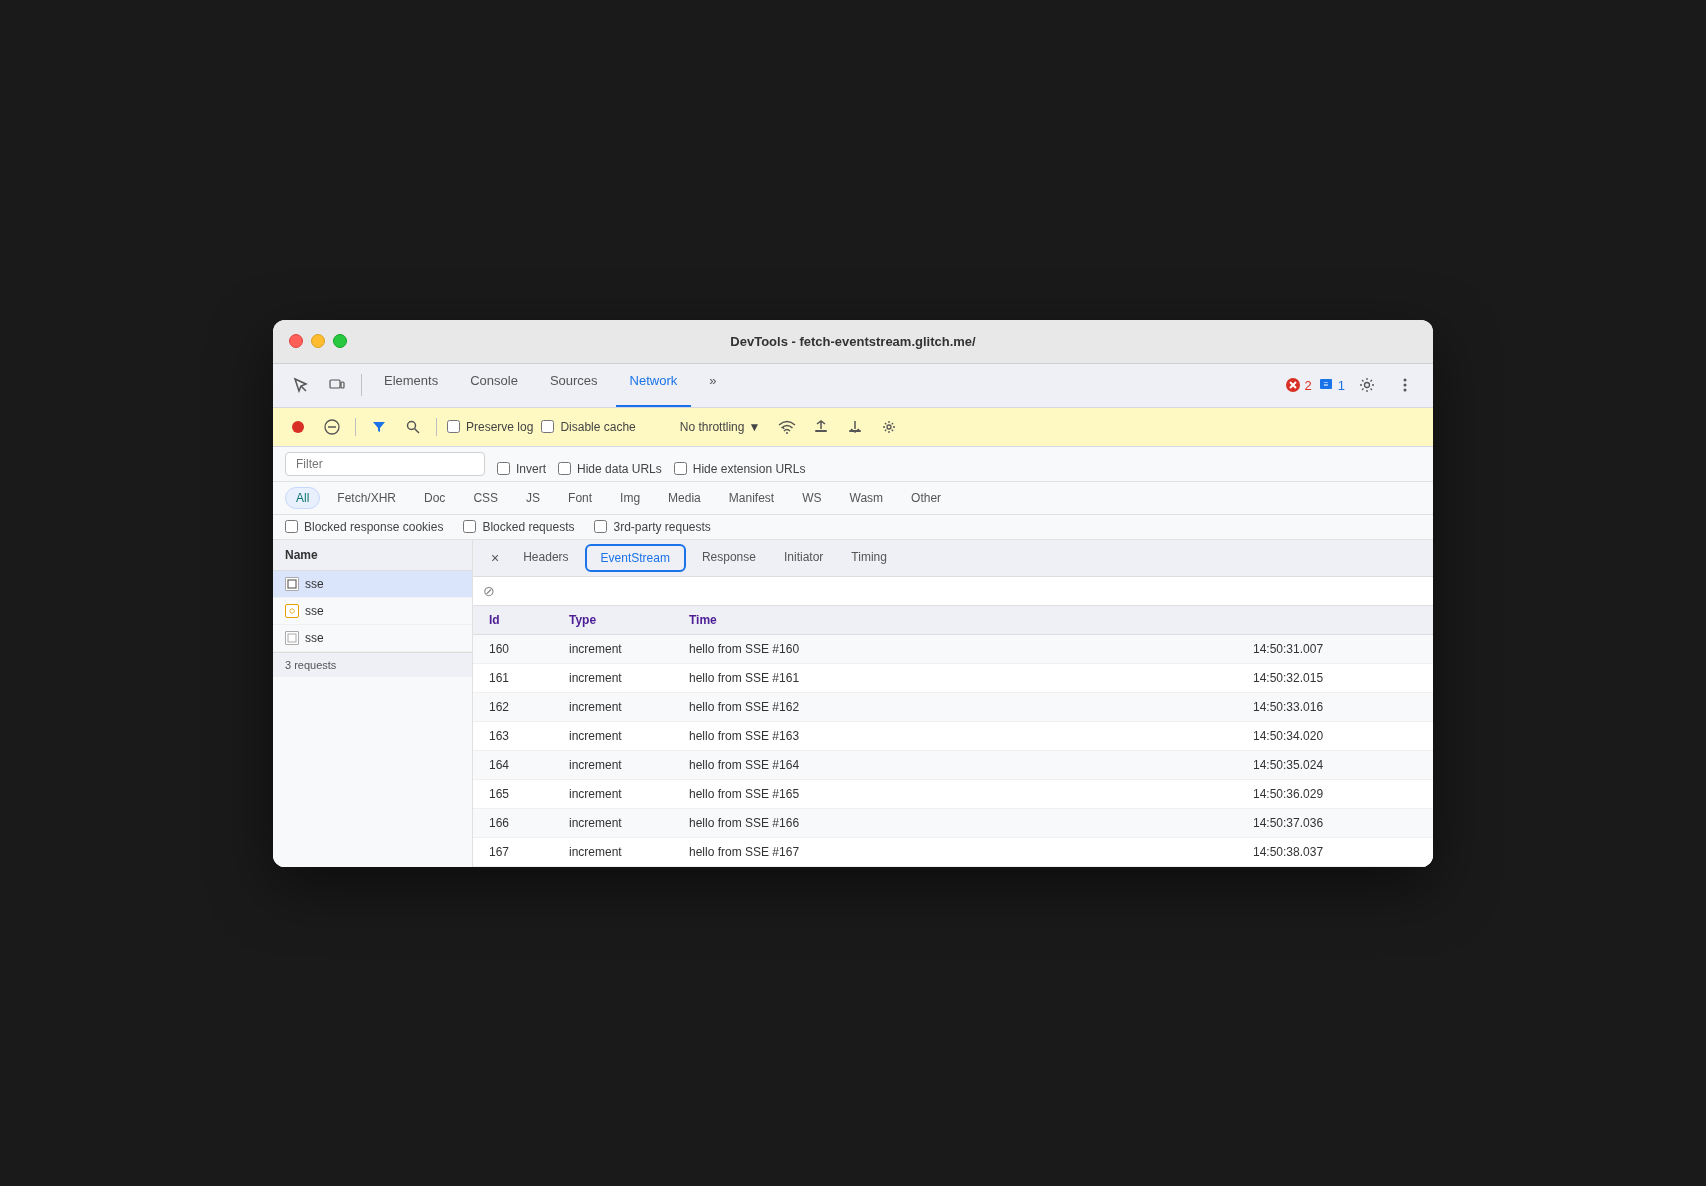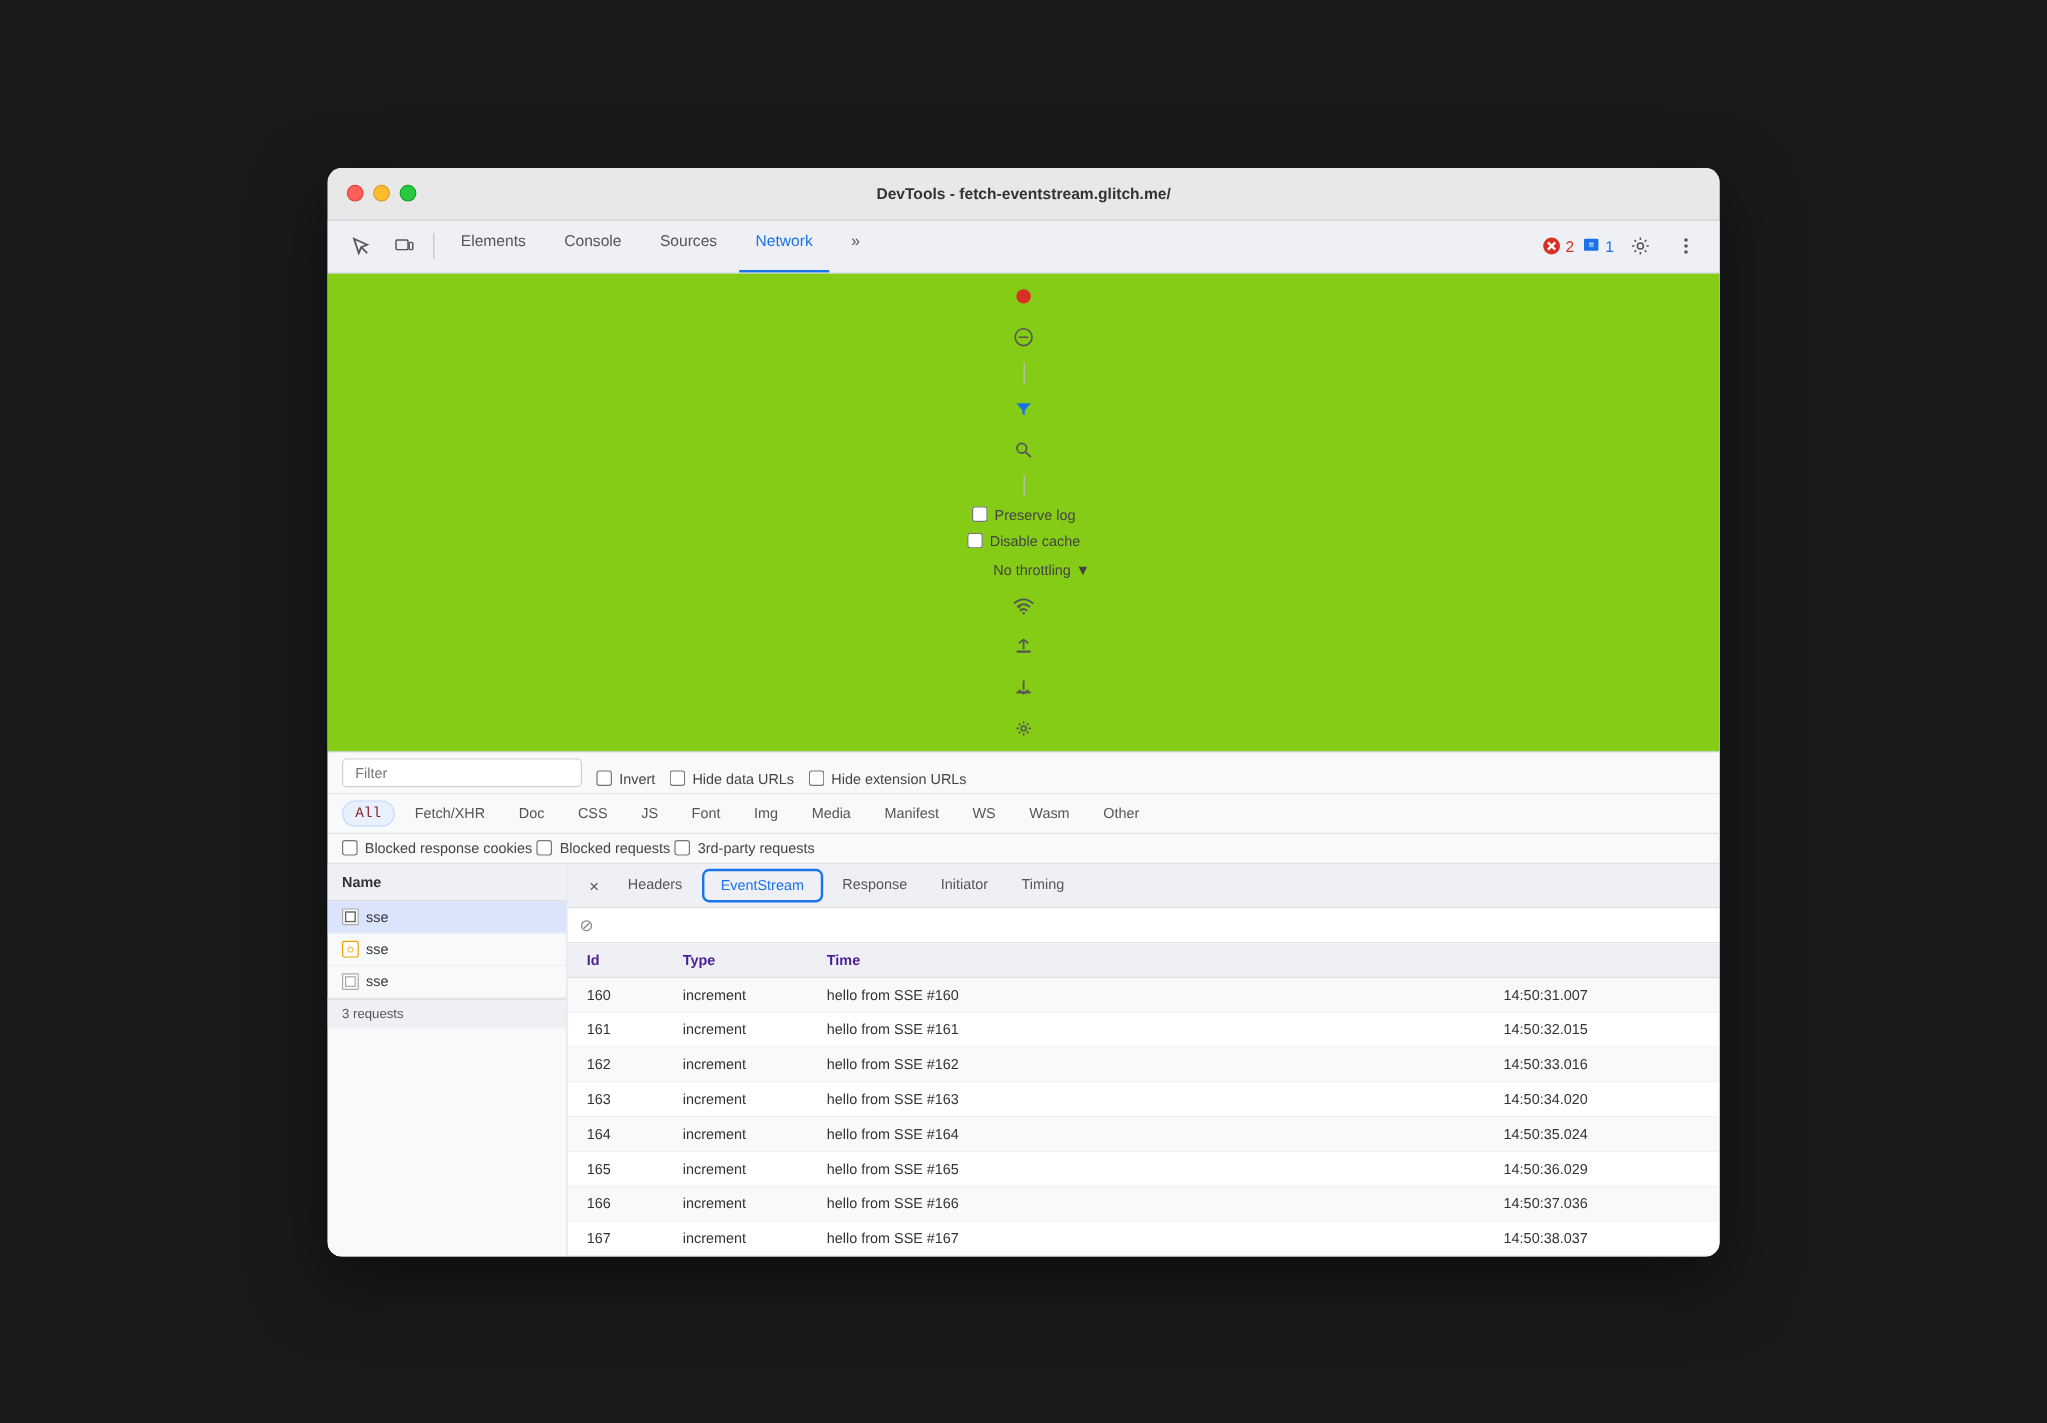--- a/index.html
+++ b/index.html
@@ -113,28 +113,27 @@
     .warning-badge {
       display: flex;
       align-items: center;
       gap: 4px;
       color: #1a73e8;
       font-size: 13px;
       font-weight: 500;
     }
     
     .toolbar {
-      background: #84cc16;
+      background: #fef9c3;
       display: flex;
       align-items: center;
       padding: 6px 12px;
       gap: 8px;
       border-bottom: 1px solid #d5d8e0;
       flex-wrap: wrap;
-      flex-direction: column;
     }
     .toolbar-btn {
       width: 26px;
       height: 26px;
       display: flex;
       align-items: center;
       justify-content: center;
       border-radius: 4px;
       cursor: pointer;
       border: none;
@@ -208,31 +207,30 @@
       border-radius: 12px;
       font-size: 12px;
       cursor: pointer;
       border: 1px solid transparent;
       background: transparent;
       color: #555;
       font-weight: 500;
     }
     .type-btn.active {
       background: #e8f0fe;
-      color: #7f1d1d;
+      color: #0f766e;
       border-color: #c5d8fb;
-      font-family: Liberation Mono, monospace;
     }
     
     .blocked-bar {
       background: #f8f9fa;
       display: flex;
       align-items: center;
       padding: 5px 12px;
-      gap: 4px;
+      gap: 20px;
       border-bottom: 1px solid #e0e0e0;
     }
     
     .main-content {
       display: flex;
       flex: 1;
       min-height: 0;
     }
     
     .left-panel {

